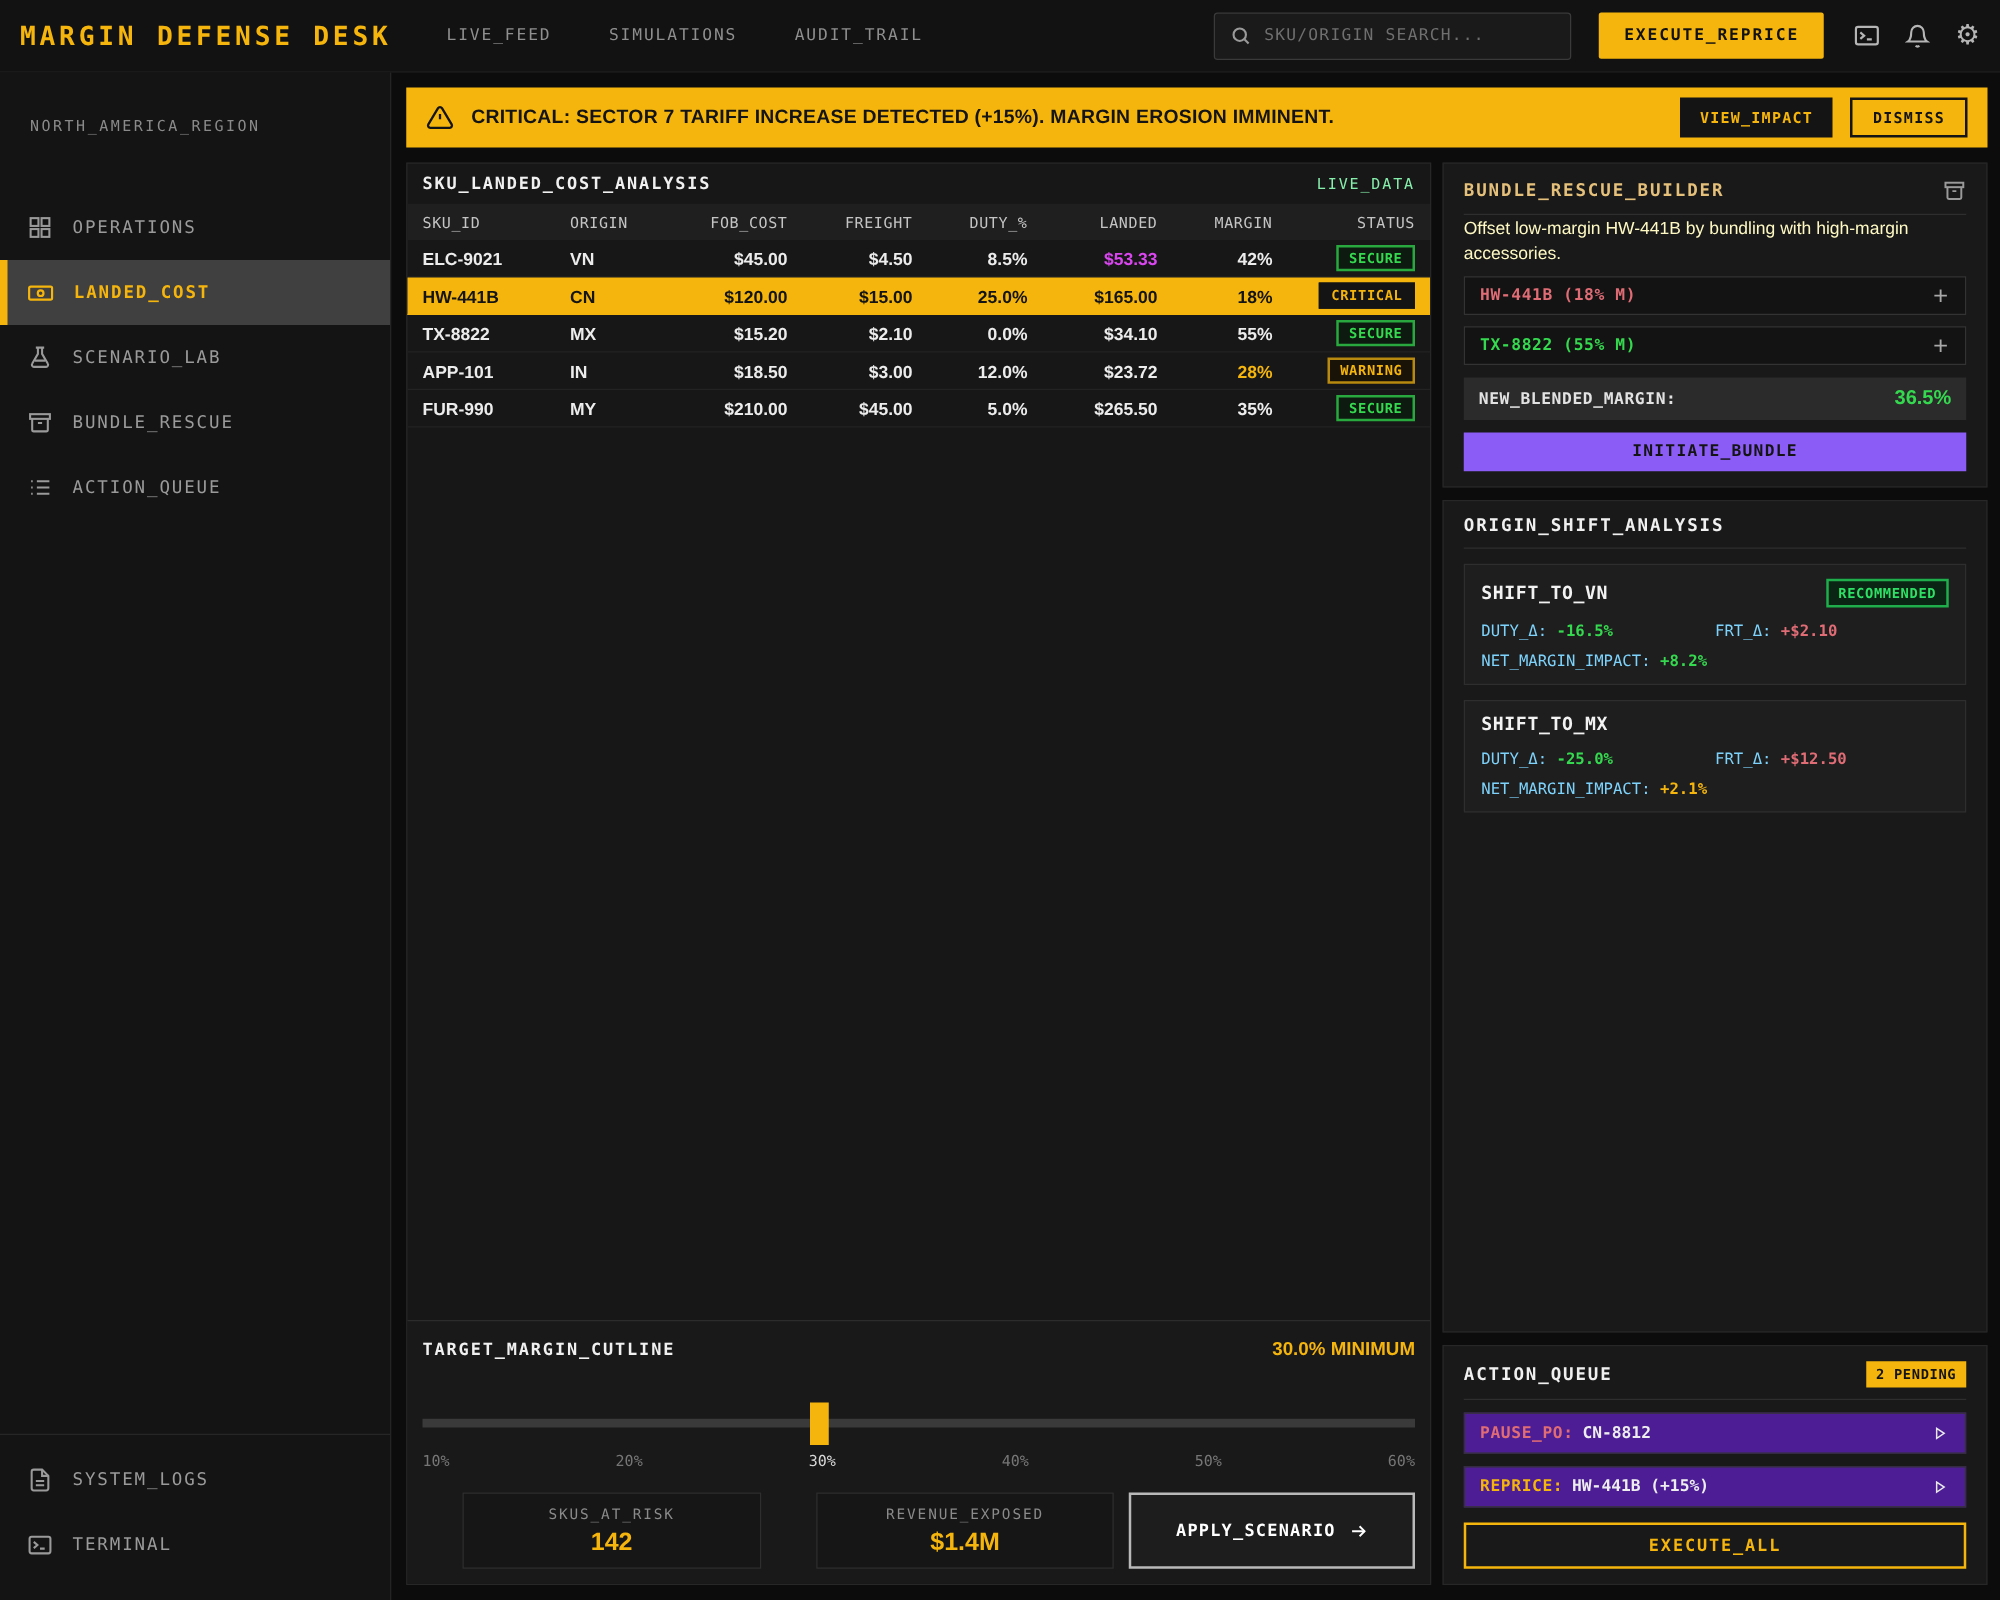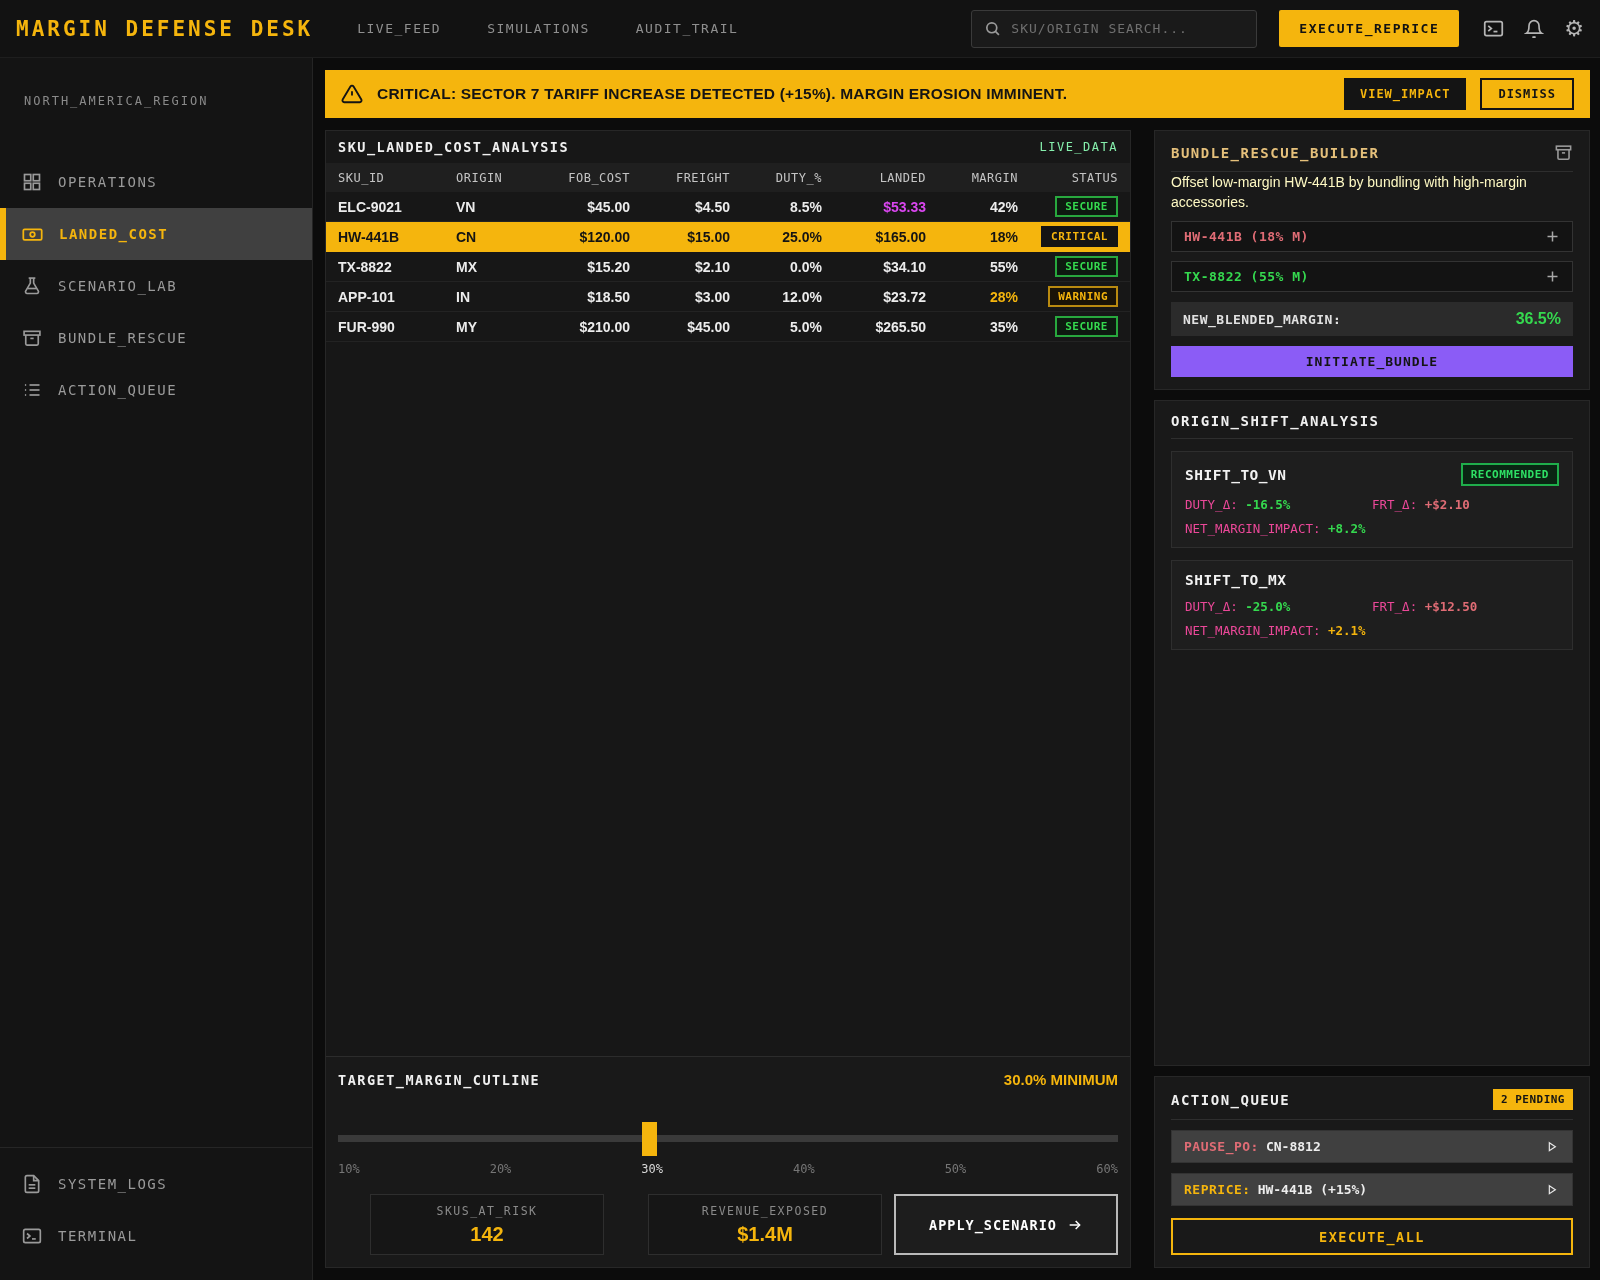--- a/index.html
+++ b/index.html
@@ -61,21 +61,21 @@
   
   .banner {
     height:48px; background:#f5b50d; display:flex; align-items:center; gap:14px; padding:0 16px;
     color:#141414;
   }
   .banner-msg { font-family:"Liberation Sans","DejaVu Sans",sans-serif; font-weight:bold; font-size:15.5px; letter-spacing:0.2px; }
   .banner-actions { margin-left:auto; display:flex; gap:14px; }
   .view-btn { background:#141414; color:#f5b50d; font-weight:bold; font-size:12px; letter-spacing:1px; padding:9px 16px; }
   .dismiss-btn { border:2px solid #141414; color:#141414; font-weight:bold; font-size:12px; letter-spacing:1px; padding:7px 16px; }
 
-  .cols { flex:1; display:flex; gap:23px; min-height:0;justify-content:space-between; }
+  .cols { flex:1; display:flex; gap:9px; min-height:0;justify-content:space-between; }
 
   
   .panel { border:1px solid #272727; background:#171717; }
   .left-panel { flex:1; display:flex; flex-direction:column; min-width:0; }
   .ptitlebar { height:32px; display:flex; align-items:center; justify-content:space-between; padding:0 12px; }
   .ptitle { font-weight:bold; font-size:13.5px; letter-spacing:1.5px; color:#f0f0f0; }
   .live { color:#86efac; font-size:12px; letter-spacing:1.5px; }
   .tgrid { display:grid; grid-template-columns:118px 86px 88px 100px 92px 104px 92px 1fr; align-items:center; padding:0 12px; }
   .thead { background:#1f1f1f; height:29px; color:#c4c4c4; font-size:12px; letter-spacing:0.5px; }
   .thead .num, .trow .num { text-align:right; }
@@ -143,25 +143,25 @@
     margin-top:10px; width:100%; height:31px; background:#8b5cf6; color:#141414;
     font-weight:bold; font-size:13px; letter-spacing:1px;
   }
   .origin-panel { flex:1; }
   .shift-card { margin-top:12px; border:1px solid #2e2e2e; background:#1e1e1e; padding:11px 13px; }
   .shift-head { display:flex; justify-content:space-between; align-items:center; }
   .shift-name { font-weight:bold; font-size:14.5px; color:#f2f2f2; letter-spacing:0.5px; }
   .rec-badge { color:#2ee065; border:2px solid #1fae4b; background:#0a2513; font-size:11px; font-weight:bold; letter-spacing:0.5px; padding:3px 8px; }
   .shift-stats { display:flex; margin-top:11px; font-size:12.5px; }
   .shift-stats .half { width:50%; }
-  .slabel { color:#ec4899; }
+  .slabel { color:#7dd3fc; }
   .sval { font-weight:bold; }
   .shift-impact { margin-top:9px; font-size:12.5px; }
   .queue-item {
-    margin-top:10px; height:33px; border:1px solid #333; background:#404040;
+    margin-top:10px; height:33px; border:1px solid #333; background:#4c1d95;
     display:flex; align-items:center; padding:0 12px; font-size:13px; width:100%;
   }
   .q-action { font-weight:bold; letter-spacing:0.5px; }
   .q-target { color:#ededed; margin-left:7px; font-weight:bold; }
   .q-play { margin-left:auto; display:flex; color:#e8e8e8; }
   .exec-all-btn {
     margin-top:12px; width:100%; height:37px; border:2px solid #f5b50d; color:#f5b50d;
     font-weight:bold; font-size:13.5px; letter-spacing:1.5px; background:#191919;
   }
   .pending-badge { background:#f5b50d; color:#141414; font-weight:bold; font-size:11px; letter-spacing:0.5px; padding:4px 8px; }

